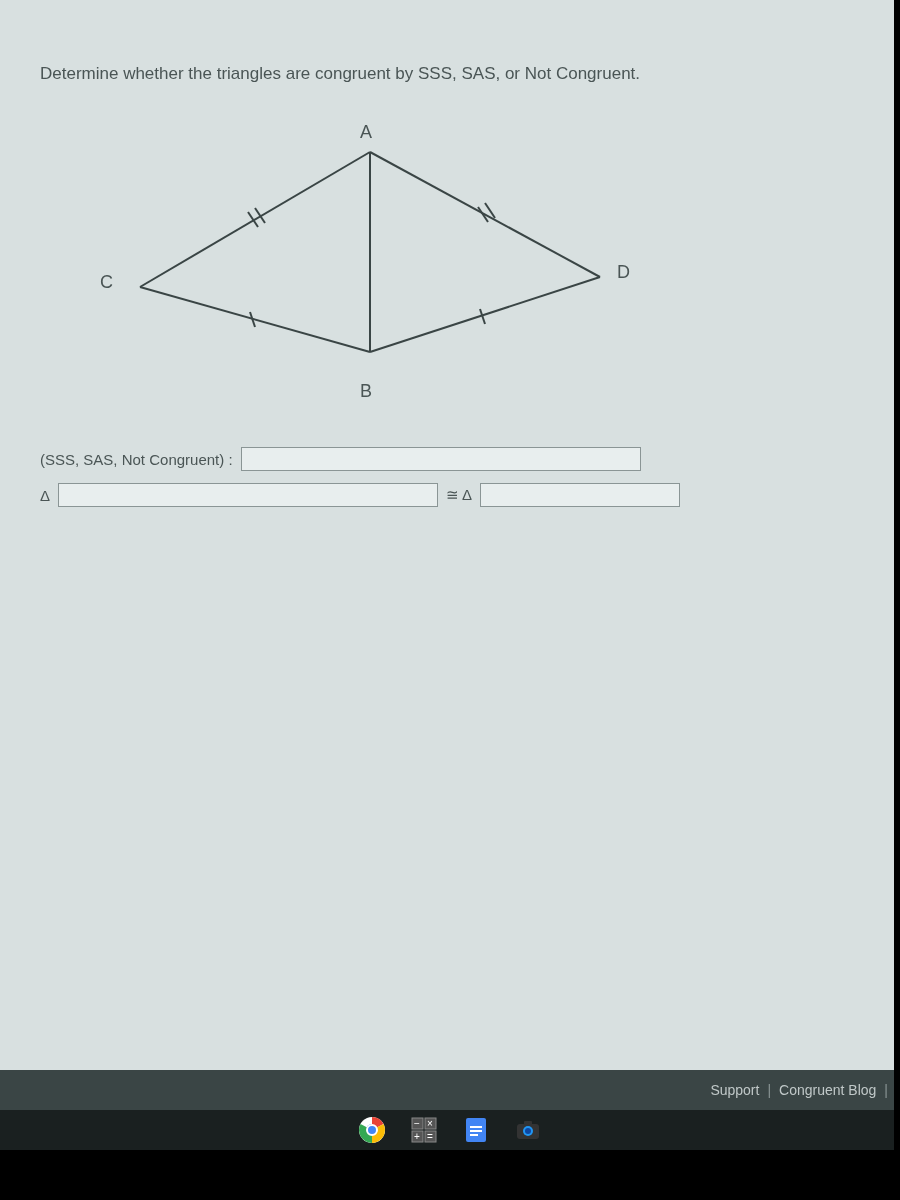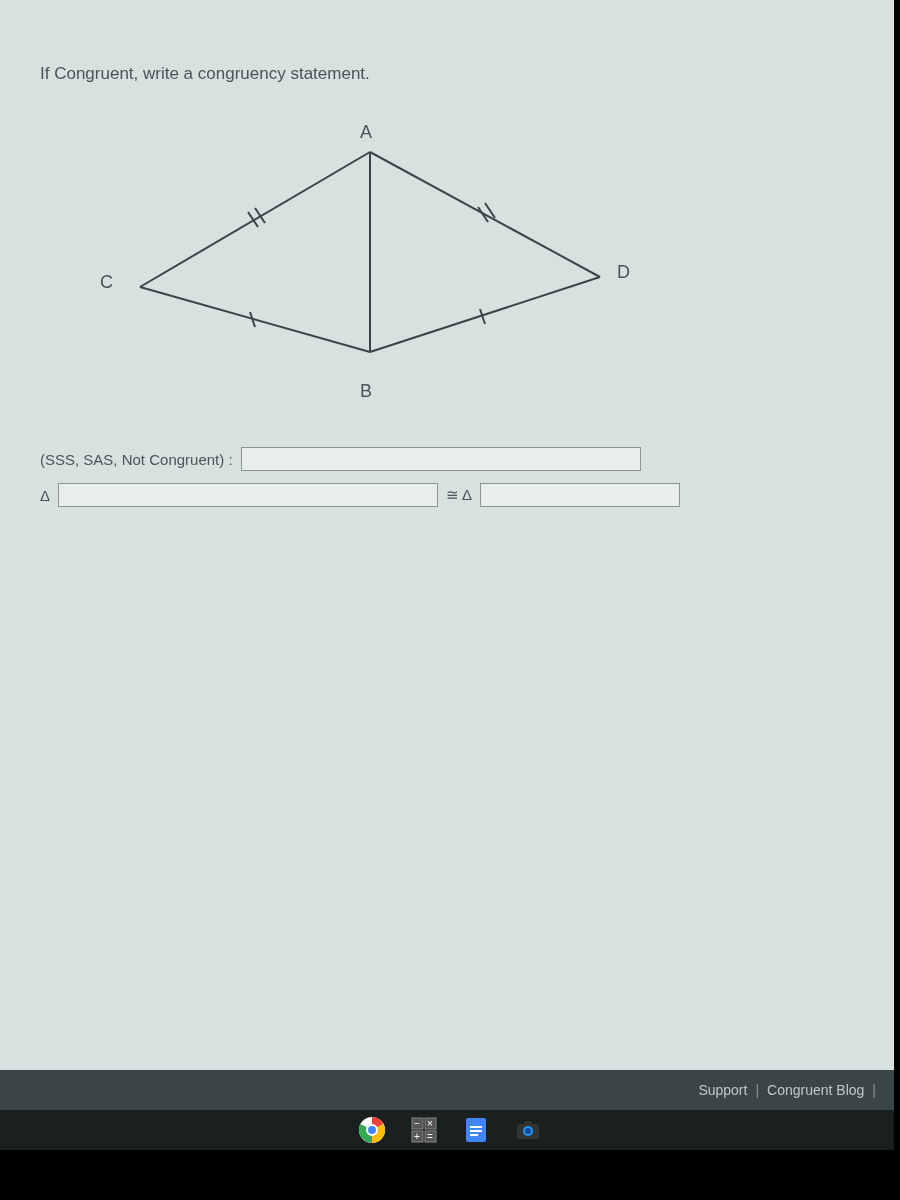--- a/index.html
+++ b/index.html
@@ -84,21 +84,21 @@
     .footer-bar {
       position: absolute;
       bottom: 90px;
       right: 0;
       left: 0;
       height: 40px;
       background: #3a4545;
       display: flex;
       justify-content: flex-end;
       align-items: center;
-      padding-right: 24px;
+      padding-right: 12px;
       font-size: 14px;
       color: #c0c8c8;
     }
     .footer-link {
       margin: 0 8px;
       cursor: pointer;
     }
     .footer-divider {
       color: #8a9595;
     }
@@ -137,21 +137,21 @@
       width: 6px;
       height: 100%;
       background: #000;
     }
   </style>
 </head>
 <body>
 
 <div class="content-area">
   <div class="question-text">
-    <p>If Congruent, write a congruency statement.</p>
+    <p>Determine whether the triangles are congruent by SSS, SAS, or Not Congruent.</p>
   </div>
 
   <div class="diagram-container">
     <svg class="diagram-svg" viewBox="0 0 560 280">
       <line x1="290" y1="25" x2="60" y2="160" stroke="#3a4545" stroke-width="2"></line>
       <line x1="290" y1="25" x2="520" y2="150" stroke="#3a4545" stroke-width="2"></line>
       <line x1="60" y1="160" x2="290" y2="225" stroke="#3a4545" stroke-width="2"></line>
       <line x1="520" y1="150" x2="290" y2="225" stroke="#3a4545" stroke-width="2"></line>
       <line x1="290" y1="25" x2="290" y2="225" stroke="#3a4545" stroke-width="2"></line>
 

